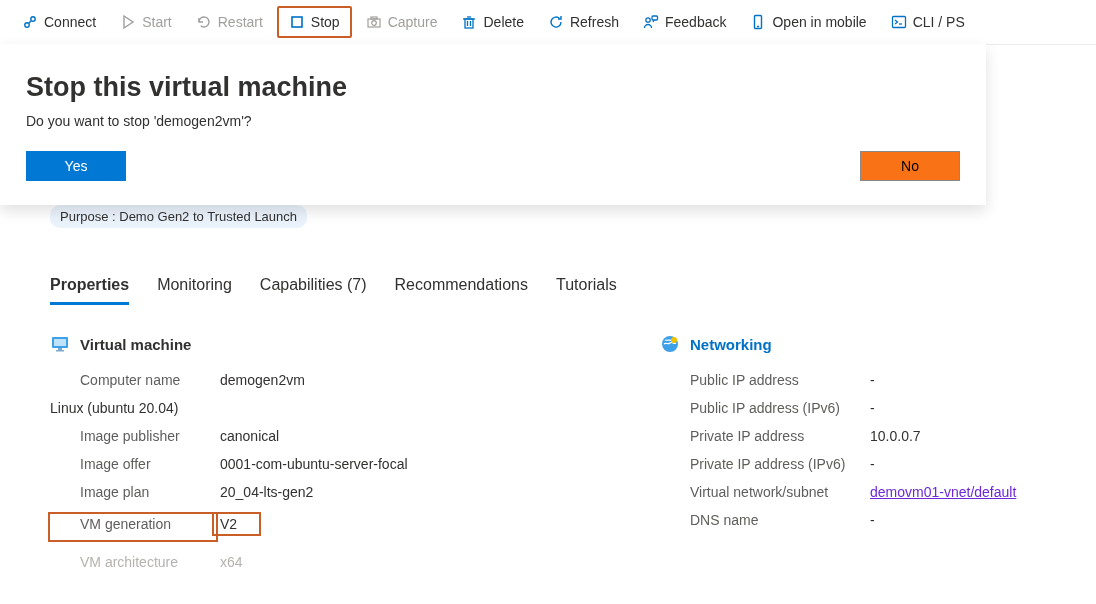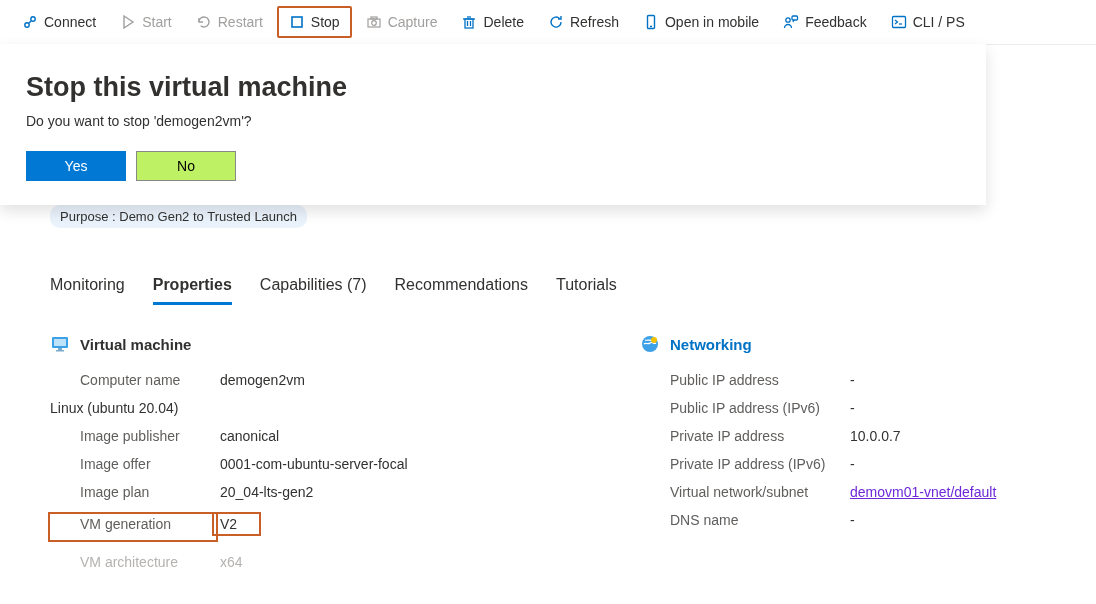--- a/index.html
+++ b/index.html
@@ -52,27 +52,27 @@
     font-size: 27px;
     font-weight: 600;
     margin: 6px 0 10px 0;
     color: #323130;
   }
   .dialog p {
     margin: 0 0 22px 0;
     font-size: 14px;
     color: #323130;
   }
-  .dialog-actions { display: flex; gap: 10px; }
+  .dialog-actions { display: flex; gap: 10px; justify-content: space-between; }
   .btn {
     min-width: 100px;
     padding: 6px 18px;
     font-size: 14px;
     border: 1px solid #8a8886;
-    background: #bef264;
+    background: #f97316;
     cursor: pointer;
     text-align: center;
   }
   .btn.primary {
     background: #0078d4;
     color: #fff;
     border-color: #0078d4;
   }
   .content {
     padding: 160px 26px 0 50px;
@@ -98,21 +98,21 @@
     cursor: pointer;
     font-size: 16px;
     color: #323130;
   }
   .tab.active {
     font-weight: 600;
     border-bottom: 3px solid #0078d4;
   }
   .columns {
     display: flex;
-    gap: 70px;
+    gap: 90px;
   }
   .col { flex: 0 0 auto; }
   .section-title {
     display: flex;
     align-items: center;
     gap: 10px;
     font-weight: 600;
     margin-bottom: 12px;
     font-size: 15px;
   }
@@ -197,34 +197,34 @@
     <span>Delete</span>
   </div>
   <div class="toolbar-btn">
     <svg viewBox="0 0 16 16" fill="none" stroke="#0072c6" stroke-width="1.4">
         <path d="M13 8a5 5 0 1 1-1.5-3.5"></path>
         <polyline points="13 2 13 5 10 5"></polyline>
       </svg>
     <span>Refresh</span>
   </div>
   <div class="toolbar-btn">
-    <svg viewBox="0 0 16 16" fill="none" stroke="#0072c6" stroke-width="1.4">
-        <rect x="4.5" y="1.5" width="7" height="13" rx="1"></rect>
-        <line x1="7" y1="12.5" x2="9" y2="12.5"></line>
-      </svg>
-    <span>Open in mobile</span>
-  </div>
-  <div class="toolbar-btn">
     <svg viewBox="0 0 16 16" fill="none" stroke="#0072c6" stroke-width="1.3">
         <circle cx="5" cy="6" r="2.2"></circle>
         <path d="M1.5 14c0-2 1.8-3.5 3.5-3.5S8.5 12 8.5 14"></path>
         <rect x="9" y="2" width="5.5" height="4" rx="1"></rect>
         <path d="M11 6l-1 2"></path>
       </svg>
     <span>Feedback</span>
+  </div>
+  <div class="toolbar-btn">
+    <svg viewBox="0 0 16 16" fill="none" stroke="#0072c6" stroke-width="1.4">
+        <rect x="4.5" y="1.5" width="7" height="13" rx="1"></rect>
+        <line x1="7" y1="12.5" x2="9" y2="12.5"></line>
+      </svg>
+    <span>Open in mobile</span>
   </div>
   <div class="toolbar-btn">
     <svg viewBox="0 0 16 16" fill="none" stroke="#0072c6" stroke-width="1.3">
         <rect x="1.5" y="2.5" width="13" height="11" rx="1"></rect>
         <polyline points="4 6 6.5 8 4 10"></polyline>
         <line x1="8" y1="10" x2="11" y2="10"></line>
       </svg>
     <span>CLI / PS</span>
   </div>
 </div>
@@ -237,22 +237,22 @@
     <button class="btn">No</button>
   </div>
 </div>
 
 <div class="content">
   <div class="tag-row">
     <span class="tag">Purpose : Demo Gen2 to Trusted Launch</span>
   </div>
 
   <div class="tabs">
+    <div class="tab active">Properties</div>
     <div class="tab">Monitoring</div>
-    <div class="tab active">Properties</div>
     <div class="tab">Capabilities (7)</div>
     <div class="tab">Recommendations</div>
     <div class="tab">Tutorials</div>
   </div>
 
   <div class="columns">
     <div class="col col-vm">
       <div class="section-title">
         <svg class="section-icon" viewBox="0 0 20 20">
             <rect x="2" y="3" width="16" height="11" rx="1" fill="#3ea0e6"></rect>

